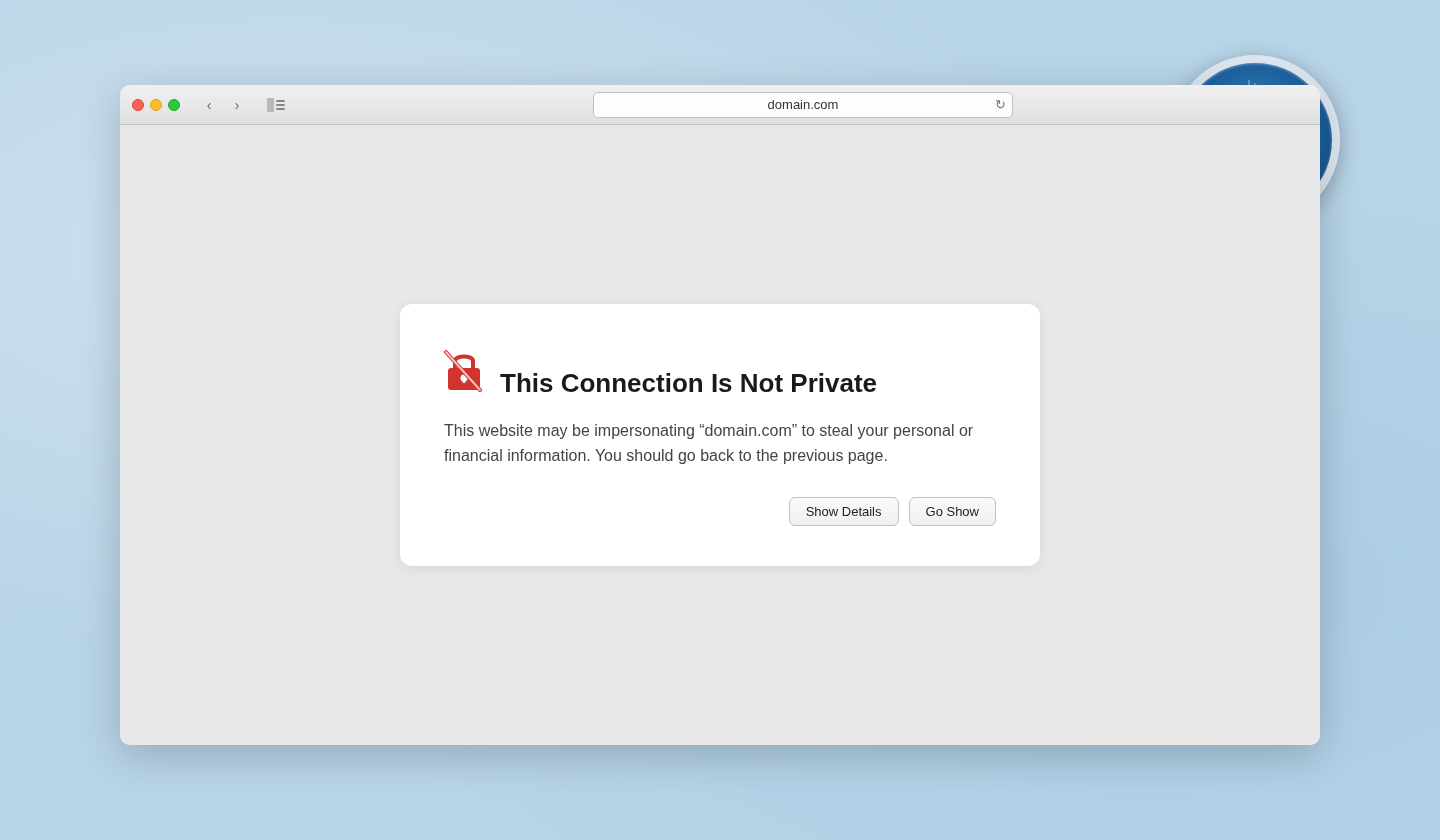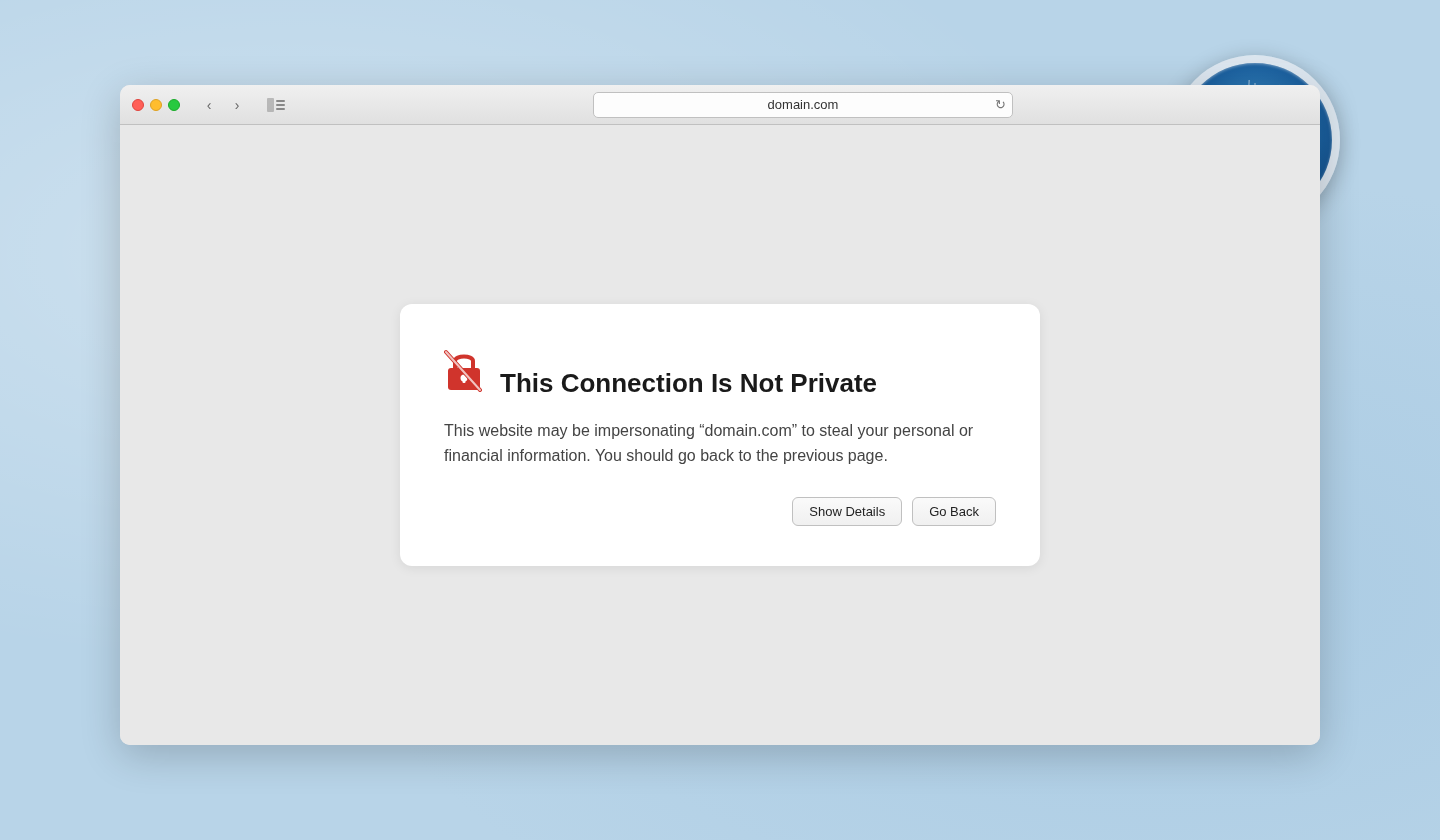--- a/index.html
+++ b/index.html
@@ -309,18 +309,18 @@
           </svg>
         </div>
 
         <h1 class="error-title">This Connection Is Not Private</h1>
       </div>
 
       <p class="error-description">This website may be impersonating “domain.com” to steal your personal or financial information. You should go back to the previous page.</p>
 
       <div class="error-actions">
         <button class="btn">Show Details</button>
-        <button class="btn">Go Back</button>
+        <button class="btn">Go Show</button>
       </div>
 
     </div>
   </div>
 </div>
 
 </body></html>

